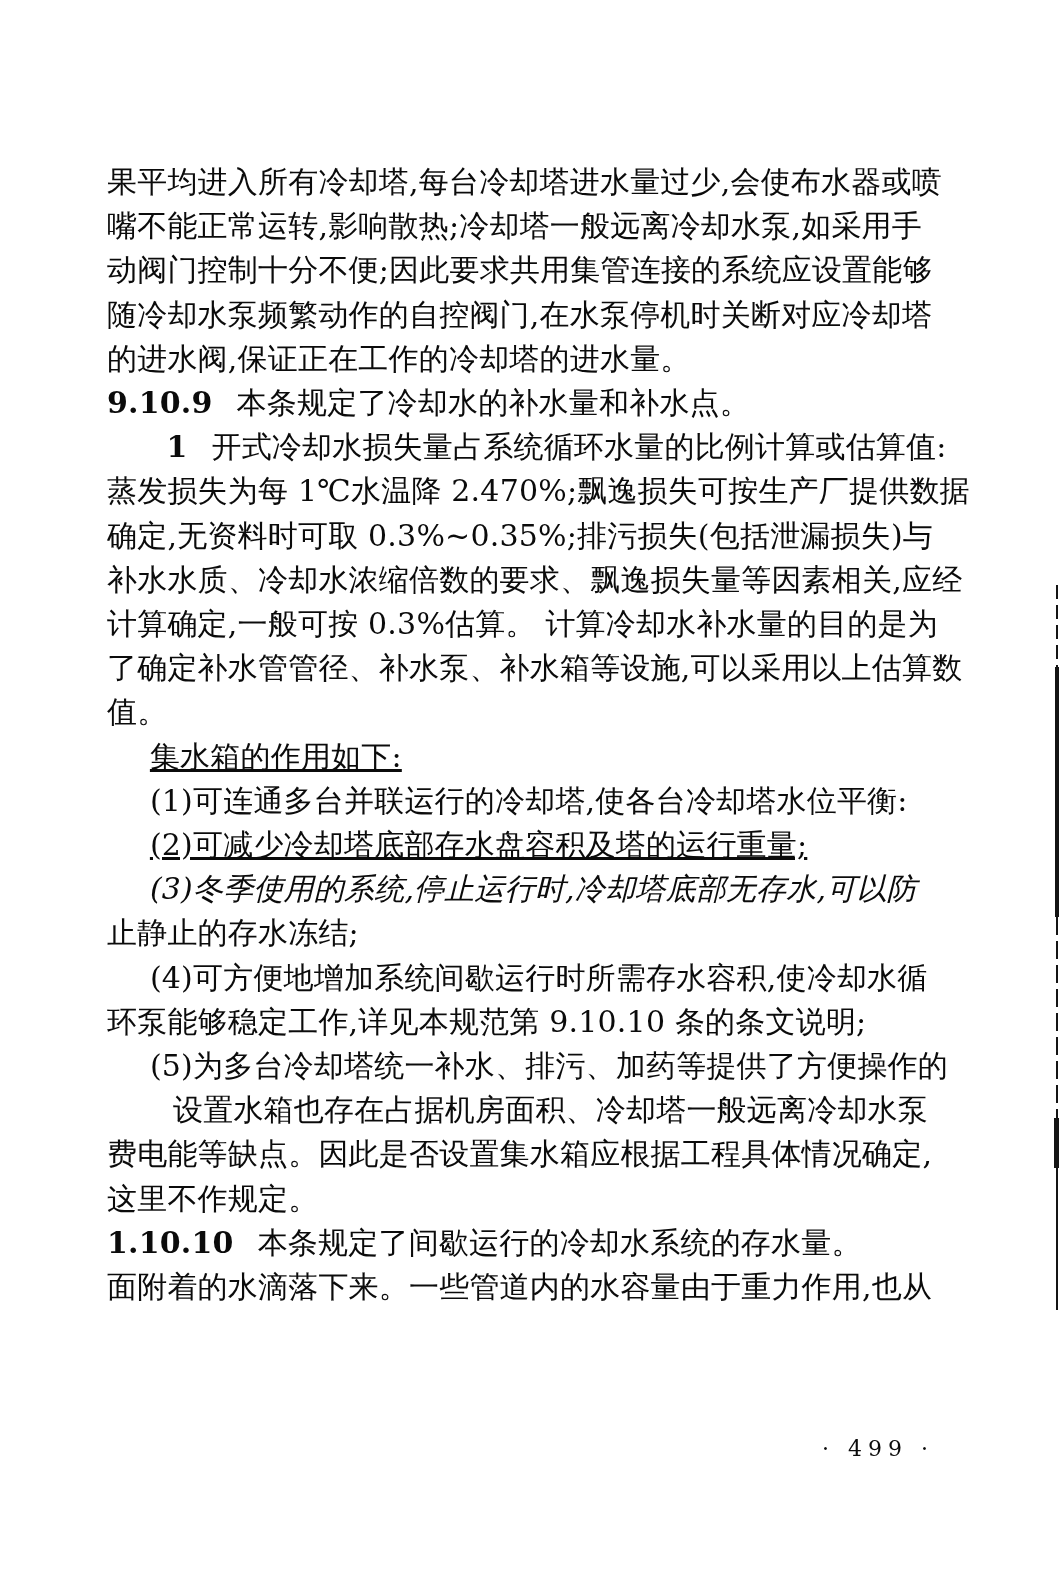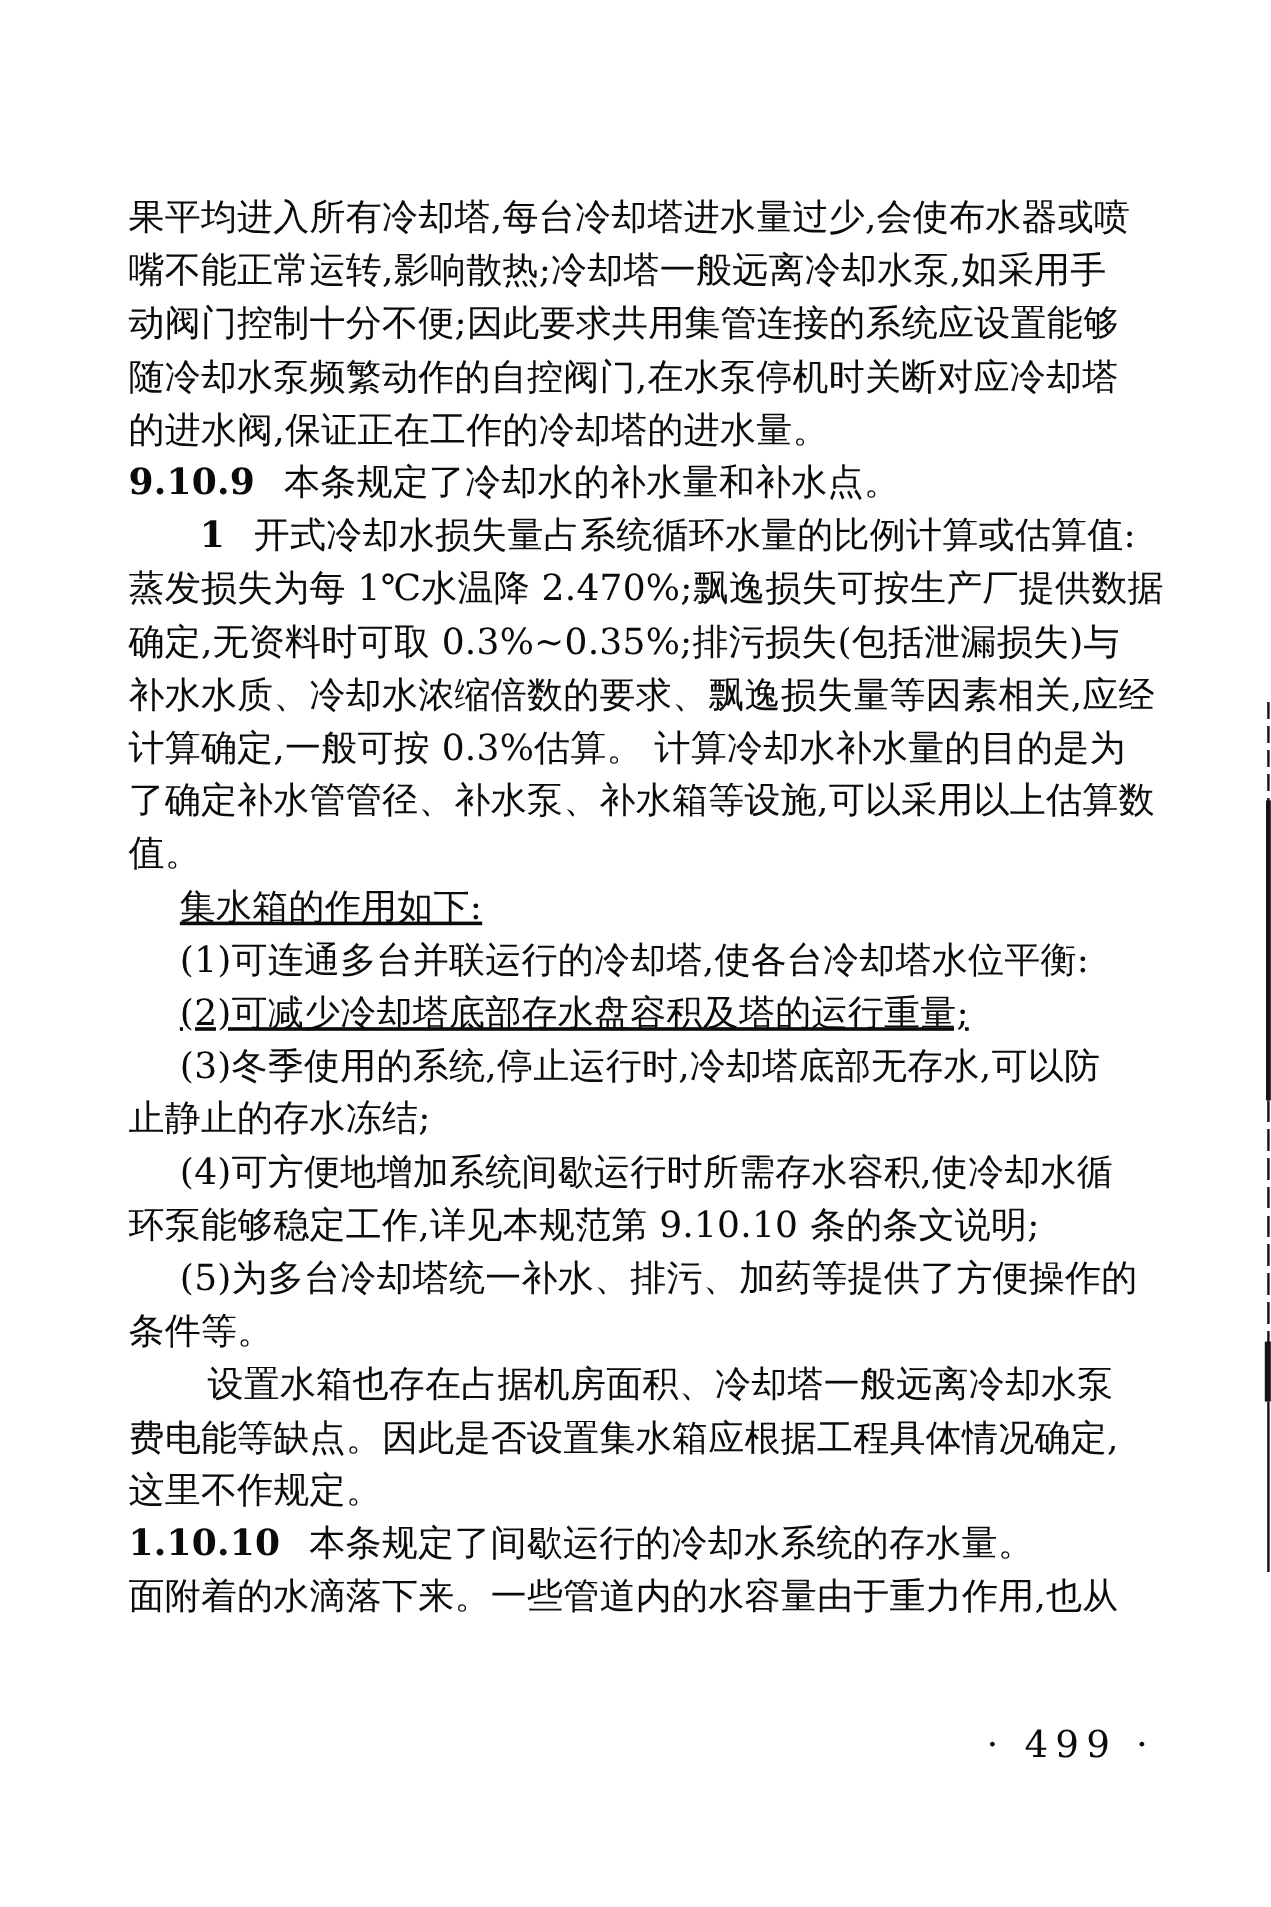--- a/index.html
+++ b/index.html
@@ -33,21 +33,21 @@
     white-space: pre;
   }
   .bnum {
     font-weight: bold;
     margin-right: 24px;
   }
   .page-number {
     position: absolute;
     left: 822px;
     top: 1436px;
-    font-size: 31px;
+    font-size: 22px;
     letter-spacing: 6px;
     white-space: pre;
   }
   
   .edge-seg {
     position: absolute;
     background: #141414;
   }
   .seg-a { left: 1056px; top: 585px;  width: 2px; height: 83px;  background: repeating-linear-gradient(#141414 0 14px, #ffffff 14px 20px); }
   .seg-b { left: 1055px; top: 667px;  width: 4px; height: 250px; }
@@ -70,26 +70,25 @@
       <div class="line" style="padding-left: 59.4px;"><span class="bnum">1</span><span>开式冷却水损失量占系统循环水量的比例计算或估算值:</span></div>
       <div class="line"><span>蒸发损失为每 1℃水温降 2.470%;飘逸损失可按生产厂提供数据</span></div>
       <div class="line"><span>确定,无资料时可取 0.3%~0.35%;排污损失(包括泄漏损失)与</span></div>
       <div class="line"><span>补水水质、冷却水浓缩倍数的要求、飘逸损失量等因素相关,应经</span></div>
       <div class="line"><span>计算确定,一般可按 0.3%估算。 计算冷却水补水量的目的是为</span></div>
       <div class="line"><span>了确定补水管管径、补水泵、补水箱等设施,可以采用以上估算数</span></div>
       <div class="line"><span>值。</span></div>
       <div class="line" style="padding-left: 42.9px; text-decoration: underline;"><span>集水箱的作用如下:</span></div>
       <div class="line" style="padding-left: 42.9px;"><span>(1)可连通多台并联运行的冷却塔,使各台冷却塔水位平衡:</span></div>
       <div class="line" style="padding-left: 42.9px; text-decoration: underline;"><span>(2)可减少冷却塔底部存水盘容积及塔的运行重量;</span></div>
-      <div class="line" style="padding-left: 42.9px;"><span>(3)冬季使用的系统,停止运行时,冷却塔底部无存水,可以防</span></div>
+      <div class="line" style="padding-left: 42.9px; font-style: italic;"><span>(3)冬季使用的系统,停止运行时,冷却塔底部无存水,可以防</span></div>
       <div class="line"><span>止静止的存水冻结;</span></div>
       <div class="line" style="padding-left: 42.9px;"><span>(4)可方便地增加系统间歇运行时所需存水容积,使冷却水循</span></div>
       <div class="line"><span>环泵能够稳定工作,详见本规范第 9.10.10 条的条文说明;</span></div>
       <div class="line" style="padding-left: 42.9px;"><span>(5)为多台冷却塔统一补水、排污、加药等提供了方便操作的</span></div>
-      <div class="line"><span>条件等。</span></div>
       <div class="line" style="padding-left: 66px;"><span>设置水箱也存在占据机房面积、冷却塔一般远离冷却水泵</span></div>
       <div class="line"><span>费电能等缺点。因此是否设置集水箱应根据工程具体情况确定,</span></div>
       <div class="line"><span>这里不作规定。</span></div>
       <div class="line"><span class="bnum">1.10.10</span><span>本条规定了间歇运行的冷却水系统的存水量。</span></div>
       <div class="line"><span>面附着的水滴落下来。一些管道内的水容量由于重力作用,也从</span></div>
     </div>
 
   <div class="page-number">· 499 ·</div>
 
   <div class="edge-seg seg-a"></div>

